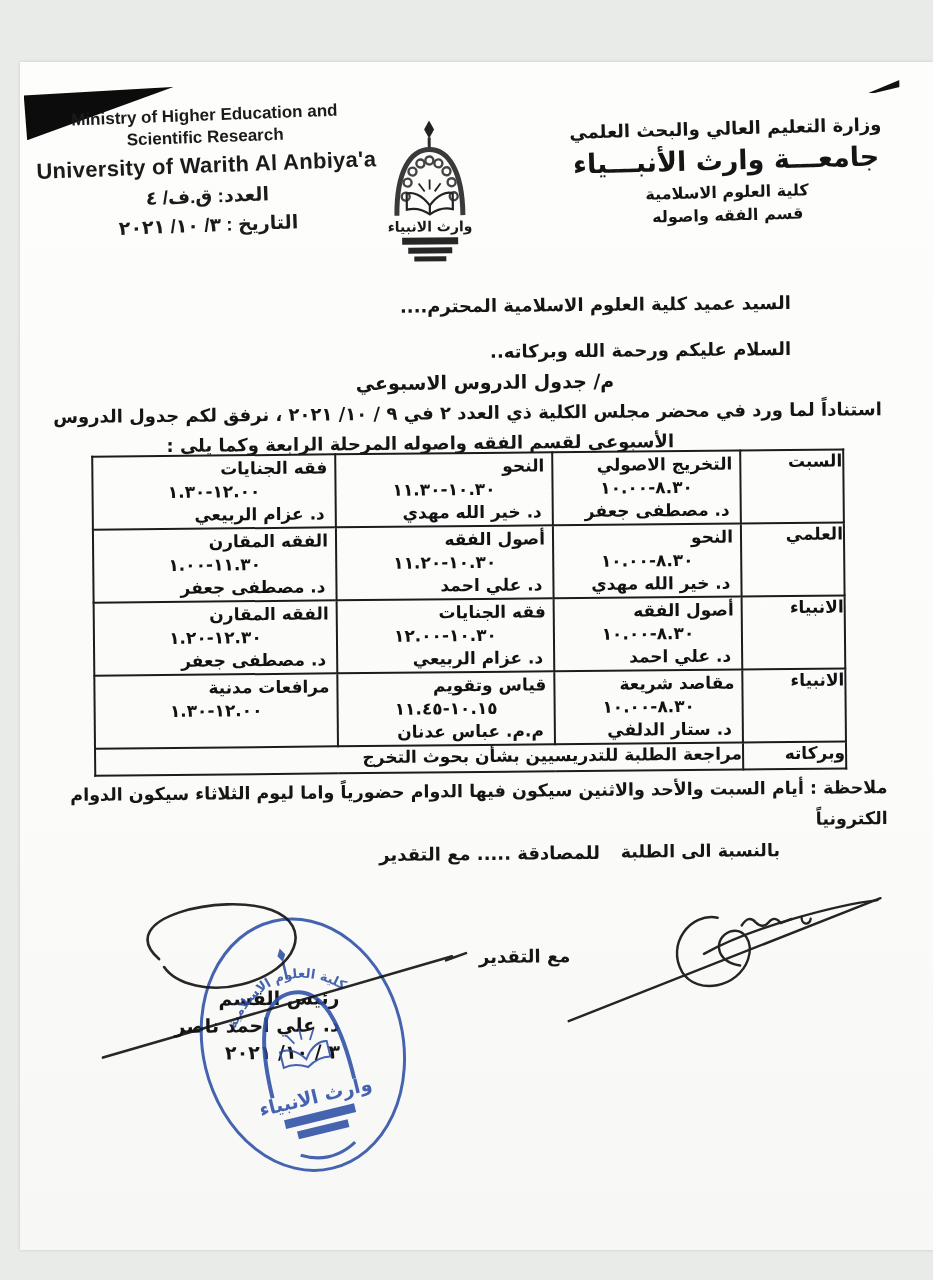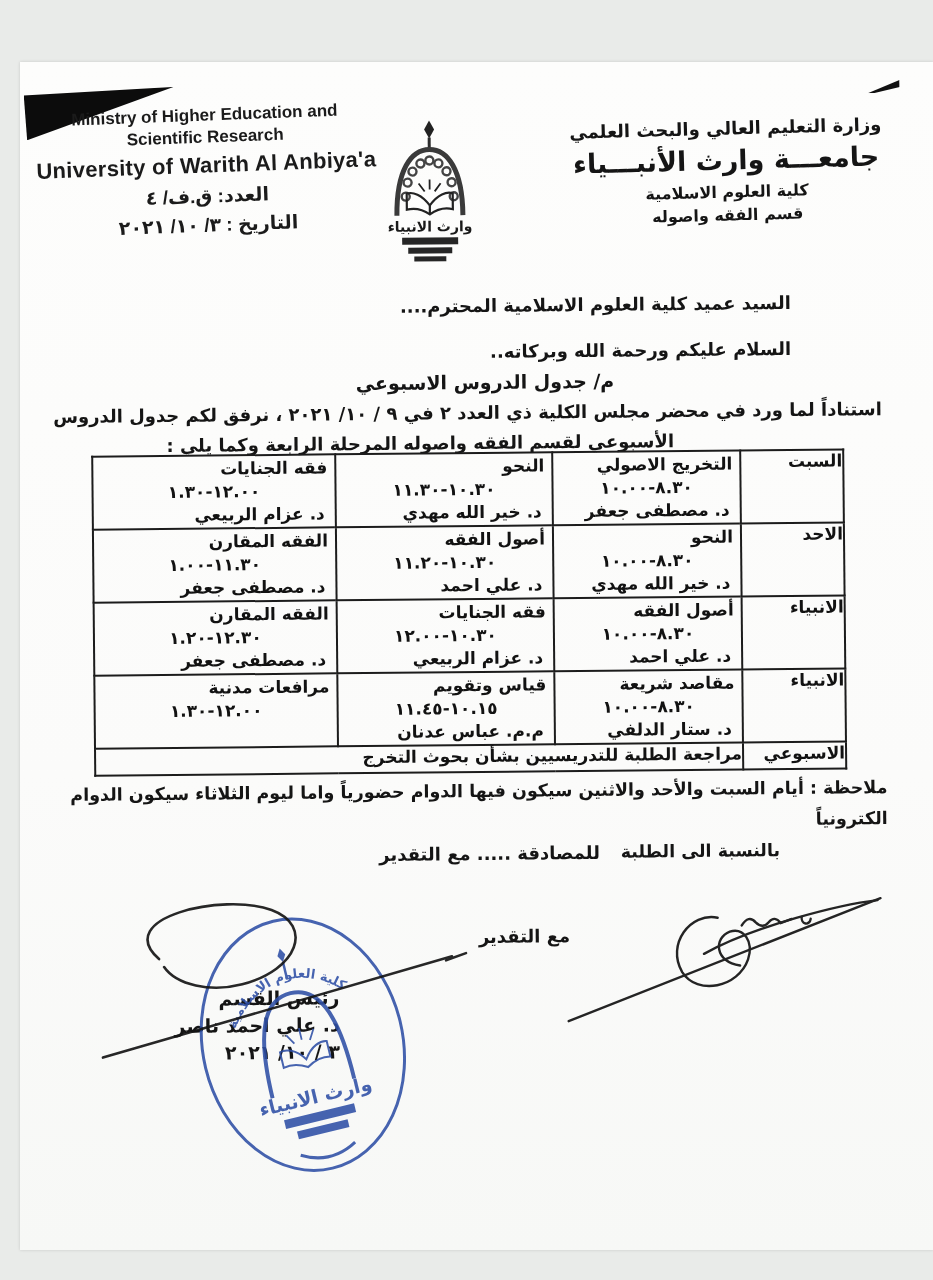--- a/index.html
+++ b/index.html
@@ -53,21 +53,21 @@
   td.day-cell{width:101px;text-align:right;padding:3px 9px 0 0;margin-left:20px;}
   td.lesson-cell{padding:1px 0 0 0;}
   .subj{text-align:right;padding:1px 7px 0 0;line-height:23px;}
   .time{text-align:center;line-height:23px;}
   .teach{text-align:right;padding:0 10px 1px 0;line-height:23px;}
   td.wed-cell{text-align:right;vertical-align:middle;padding:2px 8px 2px 0;}
   
   .note{top:714px;right:48px;width:838px;font-size:17.5px;font-weight:bold;line-height:31px;text-align:right;}
   .note .l2{padding-right:108px;}
   .approval{top:781px;left:0;width:933px;text-align:center;font-size:18px;font-weight:bold;}
-  .regards{top:864px;left:455px;font-size:18px;font-weight:bold;}
+  .regards{top:884px;left:455px;font-size:18px;font-weight:bold;}
   .sig-text{top:921px;right:598px;width:260px;text-align:right;direction:rtl;
     font-size:19px;font-weight:bold;line-height:27px;z-index:1;}
   .stamp{left:158px;top:836px;width:240px;height:290px;color:#2e4fa6;z-index:2;opacity:.88;}
   .left-sig{left:60px;top:824px;width:430px;height:190px;z-index:3;}
   .right-sig{left:532px;top:800px;width:350px;height:175px;}
 </style>
 </head>
 <body>
 
 <div class="page">
@@ -149,21 +149,21 @@
               <div class="time">١٠.٣٠-١١.٣٠</div>
               <div class="teach">د. خير الله مهدي</div>
             </td>
             <td class="lesson-cell">
               <div class="subj">فقه الجنايات</div>
               <div class="time">١٢.٠٠-١.٣٠</div>
               <div class="teach">د. عزام الربيعي</div>
             </td>
           </tr>
           <tr style="height: 70px;">
-            <td class="day-cell">الاحد</td>
+            <td class="day-cell">العلمي</td>
             <td class="lesson-cell">
               <div class="subj">النحو</div>
               <div class="time">٨.٣٠-١٠.٠٠</div>
               <div class="teach">د. خير الله مهدي</div>
             </td>
             <td class="lesson-cell">
               <div class="subj">أصول الفقه</div>
               <div class="time">١٠.٣٠-١١.٢٠</div>
               <div class="teach">د. علي احمد</div>
             </td>
@@ -203,21 +203,21 @@
               <div class="time">١٠.١٥-١١.٤٥</div>
               <div class="teach">م.م. عباس عدنان</div>
             </td>
             <td class="lesson-cell">
               <div class="subj">مرافعات مدنية</div>
               <div class="time">١٢.٠٠-١.٣٠</div>
               <div class="teach"></div>
             </td>
           </tr>
           <tr style="height: 27px;">
-            <td class="day-cell">الاسبوعي</td>
+            <td class="day-cell">وبركاته</td>
             <td colspan="3" class="wed-cell">مراجعة الطلبة للتدريسيين بشأن بحوث التخرج</td>
           </tr>
         </tbody>
     </table>
 
     <div class="abs rtl note">
       <div class="l1">ملاحظة : أيام السبت والأحد والاثنين سيكون فيها الدوام حضورياً واما ليوم الثلاثاء سيكون الدوام الكترونياً</div>
       <div class="l2">بالنسبة الى الطلبة</div>
     </div>
     <div class="abs rtl approval">للمصادقة ..... مع التقدير</div>

